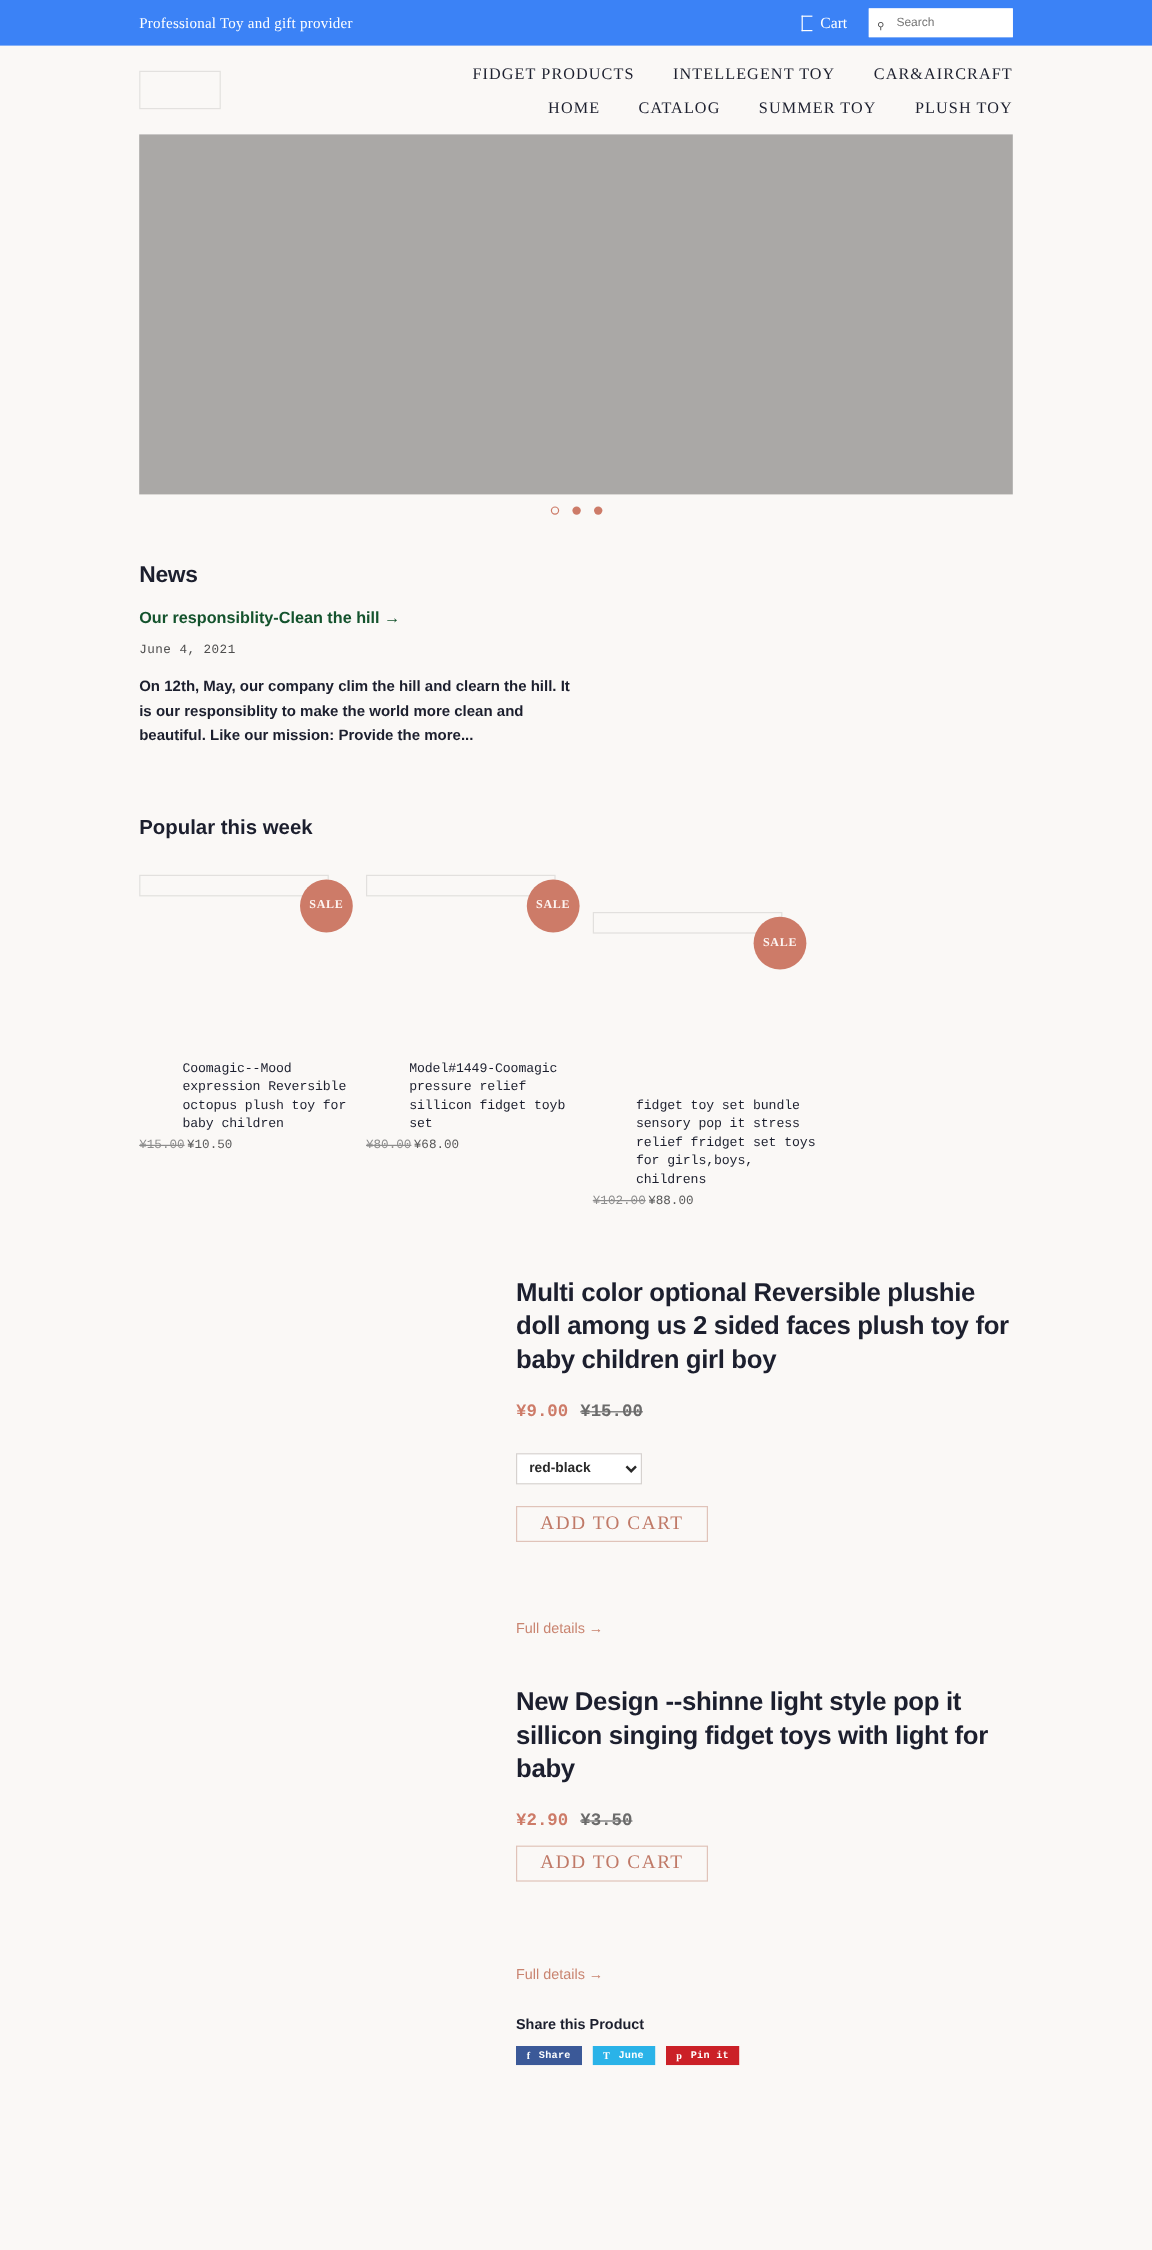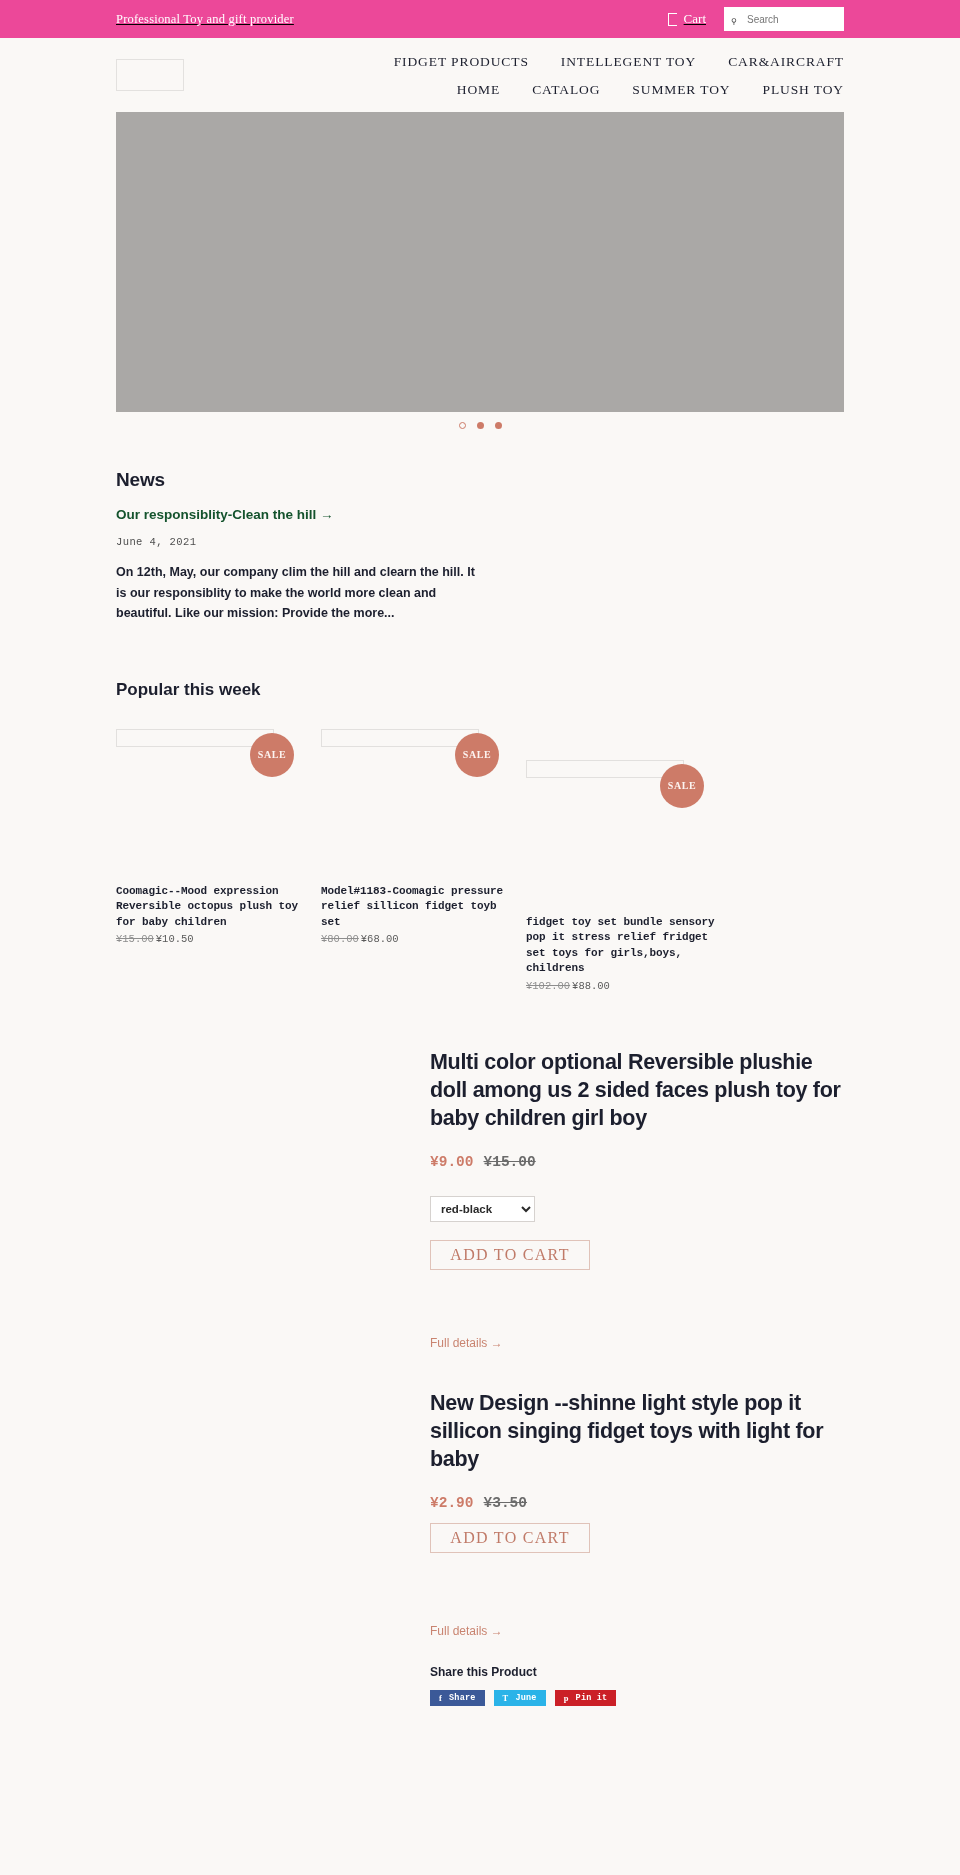--- a/index.html
+++ b/index.html
@@ -6,25 +6,24 @@
   html, body {
     width: 960px;
     background: #faf8f6;
     font-family: "Liberation Sans", sans-serif;
     -webkit-font-smoothing: antialiased;
   }
   body { width: 960px; overflow-x: hidden; }
 
   
   .topbar {
-    background: #ec4899;
+    background: #3b82f6;
     height: 38px;
     display: flex;
     position: relative;
-    text-decoration: underline;
   }
   .topbar-inner {
     width: 960px;
     padding: 0 116px 0 116px;
     display: flex;
     align-items: center;
     justify-content: space-between;
   }
   .topbar-msg {
     color: #ffffff;
@@ -183,21 +182,21 @@
   
   .popular { margin-top: 56px; }
   .section-title {
     font-size: 17px;
     font-weight: bold;
     color: #1c1f2e;
     margin-bottom: 12px;
   }
   .product-grid {
     display: flex;
-    gap: 16px;
+    gap: 0px;
   }
   .product-card {
     width: 189px;
     margin-right: 0;
     position: relative;
   }
   .product-card + .product-card { margin-left: 0; }
   .card-media {
     position: relative;
     height: 155px;
@@ -221,24 +220,25 @@
     font-weight: bold;
     letter-spacing: .6px;
     display: flex;
     align-items: center;
     justify-content: center;
     top: 4px;
   }
   .card-title {
     font-family: "Liberation Mono", monospace;
     font-size: 11px;
-    font-weight: bold;
+    font-weight: normal;
     line-height: 15.5px;
     color: #1c1f2e;
     letter-spacing: -.1px;
+    margin-left: 36px;
   }
   .card-price {
     margin-top: 3px;
     font-family: "Liberation Mono", monospace;
     font-size: 10.5px;
     color: #5a5a5a;
   }
   .card-price s { color: #8d8d8d; }
   .card-price .now { color: #5a5a5a; margin-left: 2px; }
 
@@ -413,21 +413,21 @@
         <div class="card-price">
           <s>¥15.00</s><span class="now">¥10.50</span>
         </div>
       </div>
 
       <div class="product-card">
         <div class="card-media">
           <div class="broken-img w2"></div>
           <div class="sale-badge" style="left:134px;">SALE</div>
         </div>
-        <div class="card-title">Model#1183-Coomagic pressure relief sillicon fidget toyb set</div>
+        <div class="card-title">Model#1449-Coomagic pressure relief sillicon fidget toyb set</div>
         <div class="card-price">
           <s>¥80.00</s><span class="now">¥68.00</span>
         </div>
       </div>
 
       <div class="product-card">
         <div class="card-media">
           <div class="broken-img w3"></div>
           <div class="sale-badge" style="left:134px;">SALE</div>
         </div>

